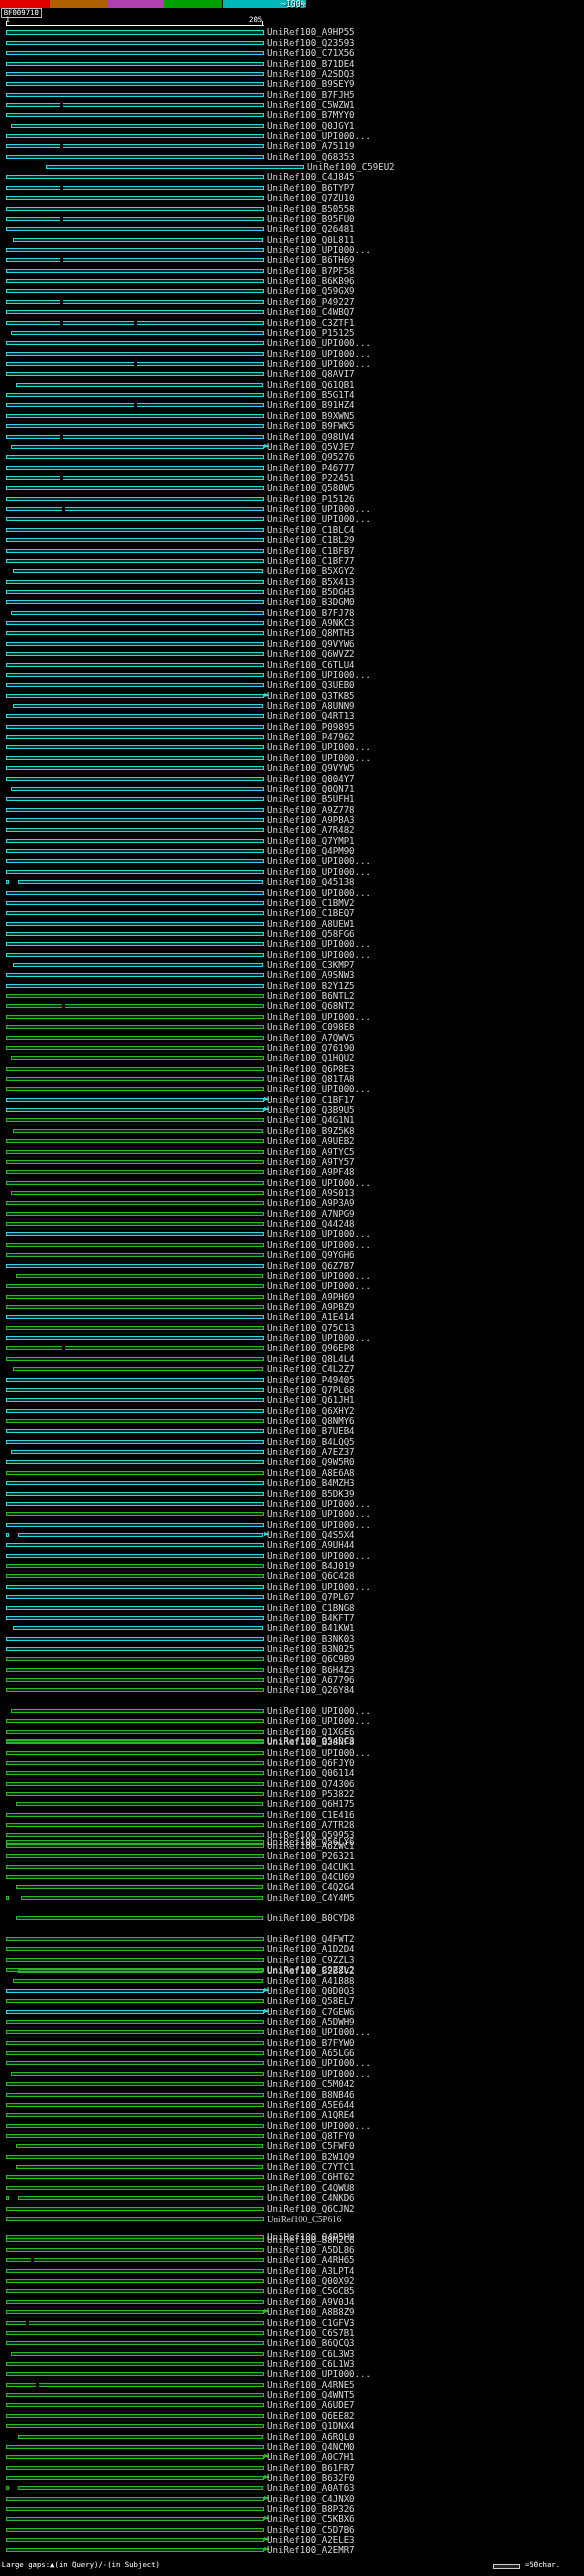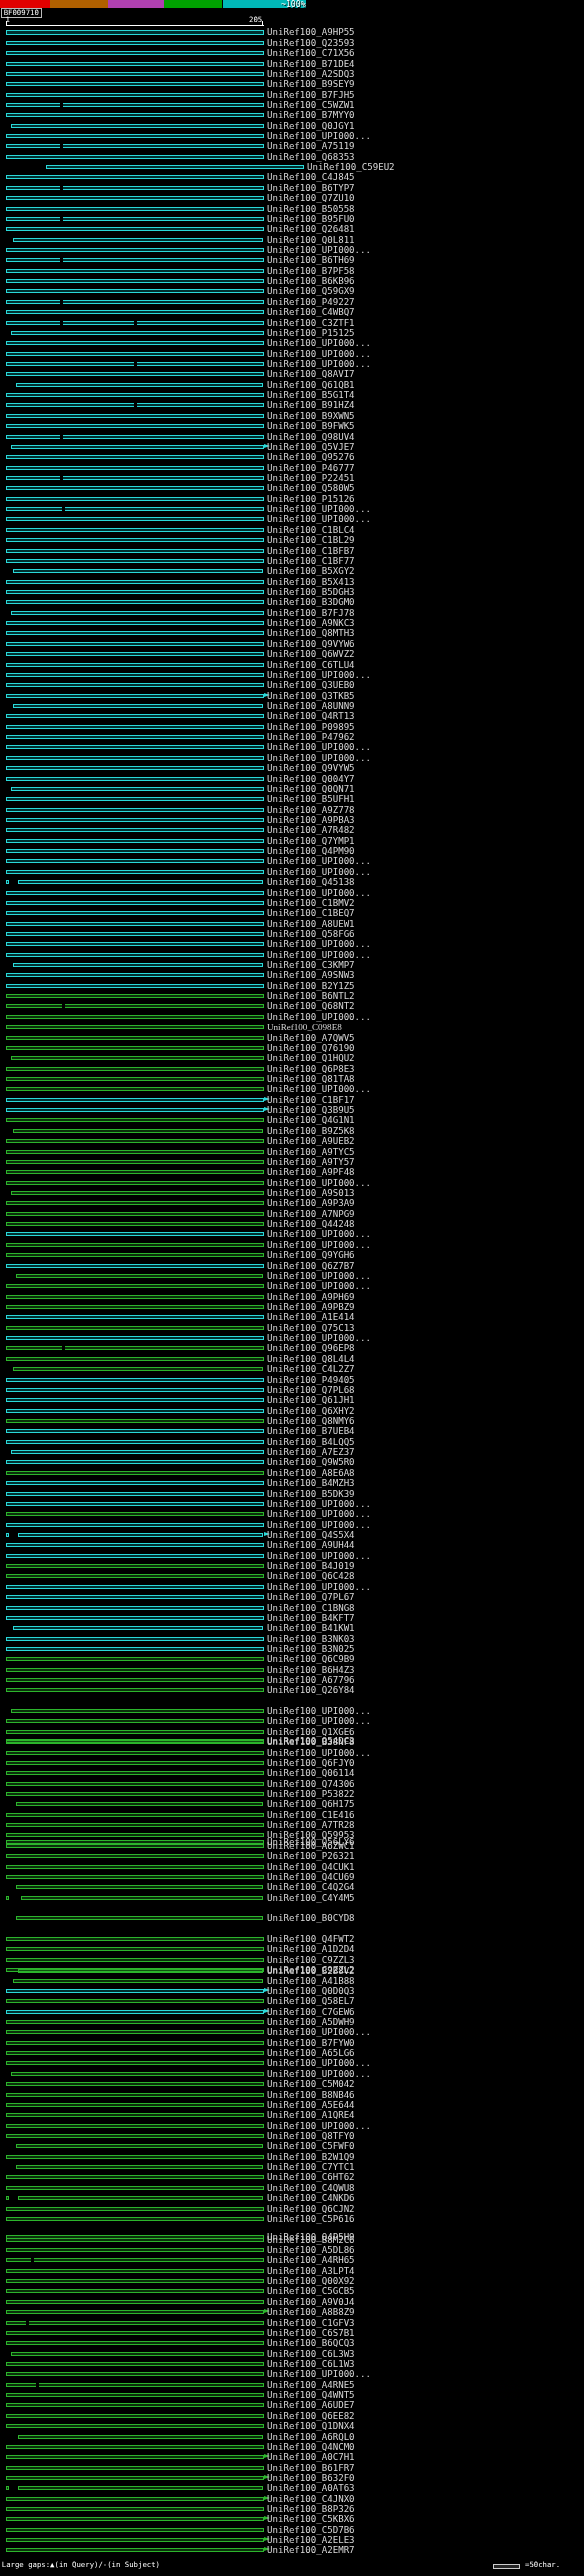--- a/index.html
+++ b/index.html
@@ -449,21 +449,21 @@
       </div>
       <div class="row" style="top: 1001px;">
         <div class="bar" style="left: 5.5px; width: 258px; border-color: rgb(44, 180, 44); background: rgba(40, 170, 40, 0.28);"></div>
         <div class="mk" style="left: 62px;"></div>
         <div class="lbl">UniRef100_Q68NT2</div>
       </div>
       <div class="row" style="top: 1012px;">
         <div class="bar" style="left: 5.5px; width: 258px; border-color: rgb(44, 180, 44); background: rgba(40, 170, 40, 0.28);"></div>
         <div class="lbl">UniRef100_UPI000...</div>
       </div>
-      <div class="row" style="top: 1022px; font-family: Liberation Serif, serif;">
+      <div class="row" style="top: 1022px;">
         <div class="bar" style="left: 5.5px; width: 258px; border-color: rgb(44, 180, 44); background: rgba(40, 170, 40, 0.28);"></div>
         <div class="lbl">UniRef100_C098E8</div>
       </div>
       <div class="row" style="top: 1033px;">
         <div class="bar" style="left: 5.5px; width: 258px; border-color: rgb(44, 180, 44); background: rgba(40, 170, 40, 0.28);"></div>
         <div class="lbl">UniRef100_A7QWV5</div>
       </div>
       <div class="row" style="top: 1043px;">
         <div class="bar" style="left: 5.5px; width: 258px; border-color: rgb(44, 180, 44); background: rgba(40, 170, 40, 0.28);"></div>
         <div class="lbl">UniRef100_Q76190</div>
@@ -918,21 +918,21 @@
       </div>
       <div class="row" style="top: 2193px;">
         <div class="lead" style="border-color: rgb(44, 180, 44); background: rgba(40, 170, 40, 0.28);"></div>
         <div class="bar" style="left: 18.4px; width: 245px; border-color: rgb(44, 180, 44); background: rgba(40, 170, 40, 0.28);"></div>
         <div class="lbl">UniRef100_C4NKD6</div>
       </div>
       <div class="row" style="top: 2204px;">
         <div class="bar" style="left: 5.5px; width: 258px; border-color: rgb(44, 180, 44); background: rgba(40, 170, 40, 0.28);"></div>
         <div class="lbl">UniRef100_Q6CJN2</div>
       </div>
-      <div class="row" style="top: 2214px;">
+      <div class="row" style="top: 2214px; font-family: Liberation Serif, serif;">
         <div class="bar" style="left: 5.5px; width: 258px; border-color: rgb(44, 180, 44); background: rgba(40, 170, 40, 0.28);"></div>
         <div class="lbl">UniRef100_C5P616</div>
       </div>
       <div class="row" style="top: 2224px; margin-top: 8px;">
         <div class="bar" style="left: 5.5px; width: 258px; border-color: rgb(44, 180, 44); background: rgba(40, 170, 40, 0.28);"></div>
         <div class="lbl">UniRef100_Q4P5H9</div>
       </div>
       <div class="row" style="top: 2235px;">
         <div class="bar" style="left: 5.5px; width: 258px; border-color: rgb(44, 180, 44); background: rgba(40, 170, 40, 0.28);"></div>
         <div class="lbl">UniRef100_B8M2C6</div>

